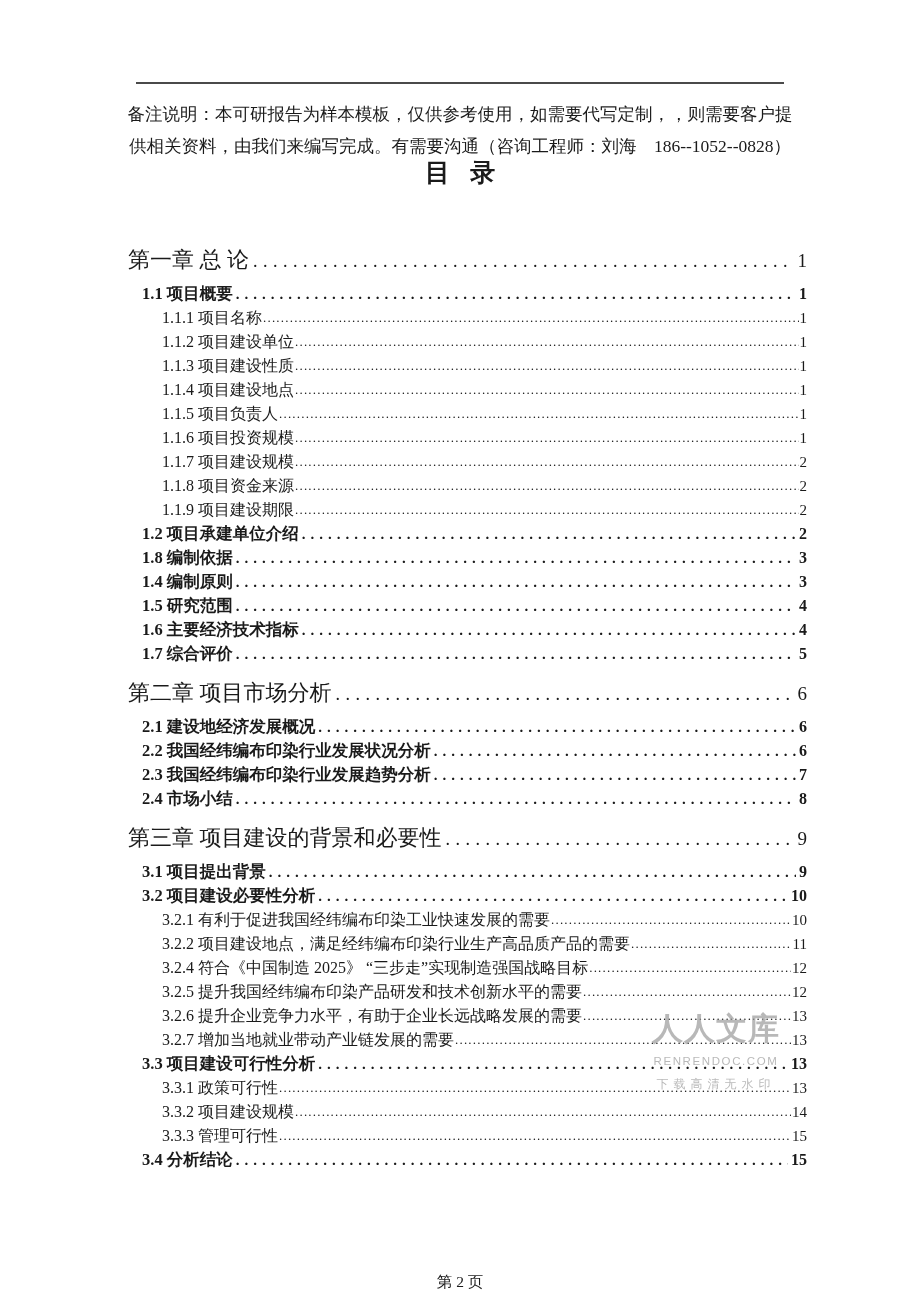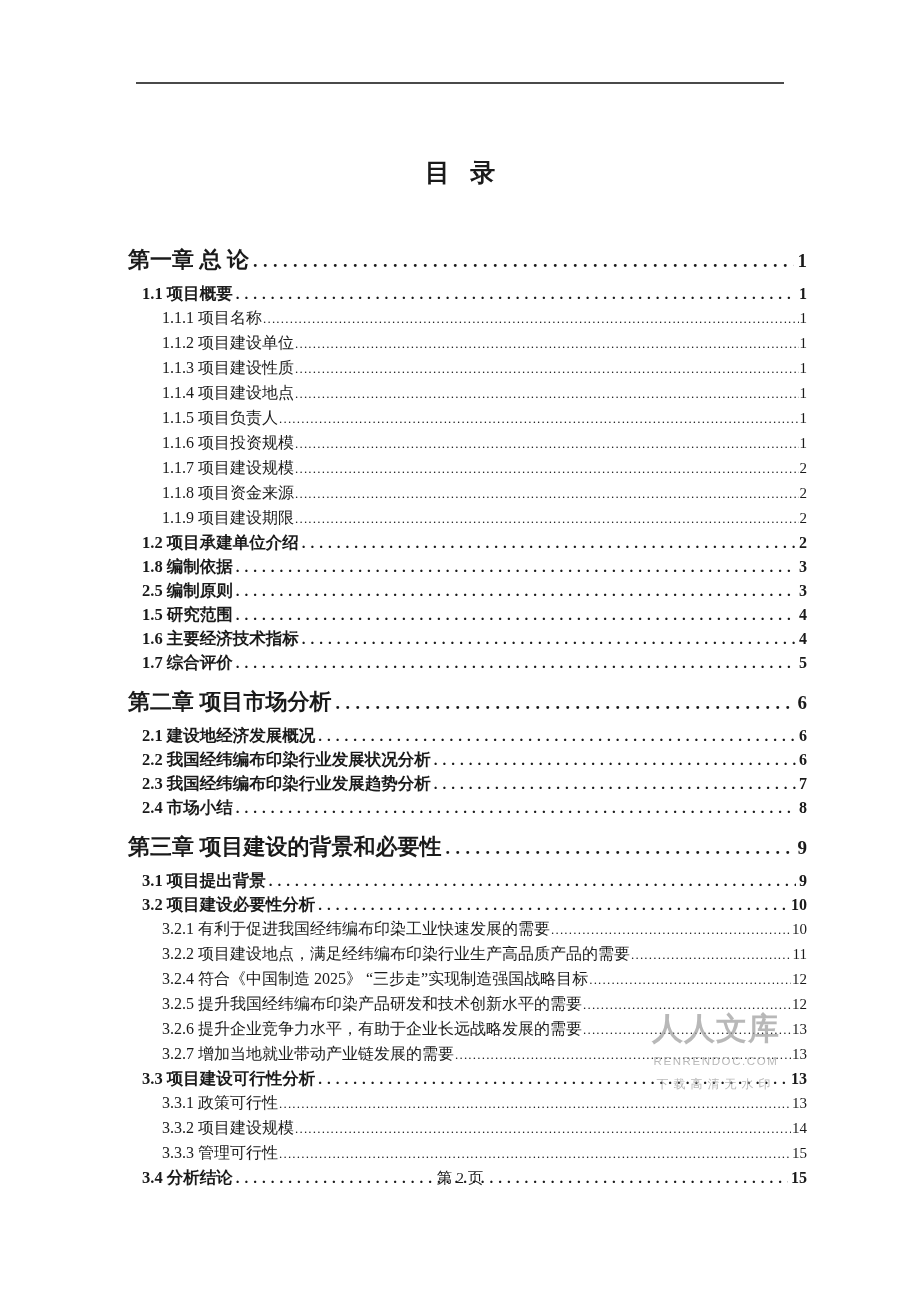--- a/index.html
+++ b/index.html
@@ -44,36 +44,37 @@
   }
   .toc {
     position: absolute;
     top: 233px;
     left: 110px;
     right: 113px;
   }
   .toc-row { display: flex; align-items: baseline; }
   .level-chapter {
     font-size: 22px;
-    font-weight: bold;
+    font-weight: normal;
     line-height: 30px;
     margin: 12px 0 6px 0;
     padding-left: 18px;
   }
   .level-s1 {
     font-size: 16.5px;
     font-weight: bold;
     line-height: 24px;
     padding-left: 32px;
   }
   .level-s2 {
     font-size: 16px;
     font-weight: normal;
     line-height: 24px;
     padding-left: 52px;
+    align-items: flex-end;
   }
   .toc-label { white-space: nowrap; flex: 0 0 auto; }
   .leader {
     flex: 1 1 auto;
     overflow: hidden;
     white-space: nowrap;
     min-width: 8px;
   }
   .level-chapter .leader { font-size: 18px; letter-spacing: 5.5px; margin: 0 4px; }
   .level-s1 .leader { font-size: 15px; letter-spacing: 5px; margin: 0 3px; }
@@ -108,34 +109,35 @@
     font-family: "Liberation Sans", sans-serif;
   }
   .wm-tagline {
     font-size: 12px;
     letter-spacing: 5px;
     margin-top: 9px;
     white-space: nowrap;
   }
   .footer {
     position: absolute;
-    top: 1168px;
+    top: 1272px;
     left: 0;
     width: 100%;
     text-align: center;
     font-size: 15.5px;
     color: #1a1a1a;
   }
 </style>
 </head>
 <body>
 
 <div class="page">
   <div class="header-rule"></div>
 
+  <p class="note">备注说明：本可研报告为样本模板，仅供参考使用，如需要代写定制，，则需要客户提供相关资料，由我们来编写完成。有需要沟通（咨询工程师：刘海　186--1052--0828）</p>
 
   <h1 class="toc-title">目 录</h1>
 
   <div class="toc" id="toc-list">
       <div class="toc-row level-chapter">
         <span class="toc-label">第一章 总 论</span>
         <span class="leader">....................................................................................................................................................................................................................................................................</span>
         <span class="toc-page">1</span>
       </div>
       <div class="toc-row level-s1">
@@ -192,21 +194,21 @@
         <span class="toc-label">1.2 项目承建单位介绍</span>
         <span class="leader">....................................................................................................................................................................................................................................................................</span>
         <span class="toc-page">2</span>
       </div>
       <div class="toc-row level-s1">
         <span class="toc-label">1.8 编制依据</span>
         <span class="leader">....................................................................................................................................................................................................................................................................</span>
         <span class="toc-page">3</span>
       </div>
       <div class="toc-row level-s1">
-        <span class="toc-label">2.5 编制原则</span>
+        <span class="toc-label">1.4 编制原则</span>
         <span class="leader">....................................................................................................................................................................................................................................................................</span>
         <span class="toc-page">3</span>
       </div>
       <div class="toc-row level-s1">
         <span class="toc-label">1.5 研究范围</span>
         <span class="leader">....................................................................................................................................................................................................................................................................</span>
         <span class="toc-page">4</span>
       </div>
       <div class="toc-row level-s1">
         <span class="toc-label">1.6 主要经济技术指标</span>

